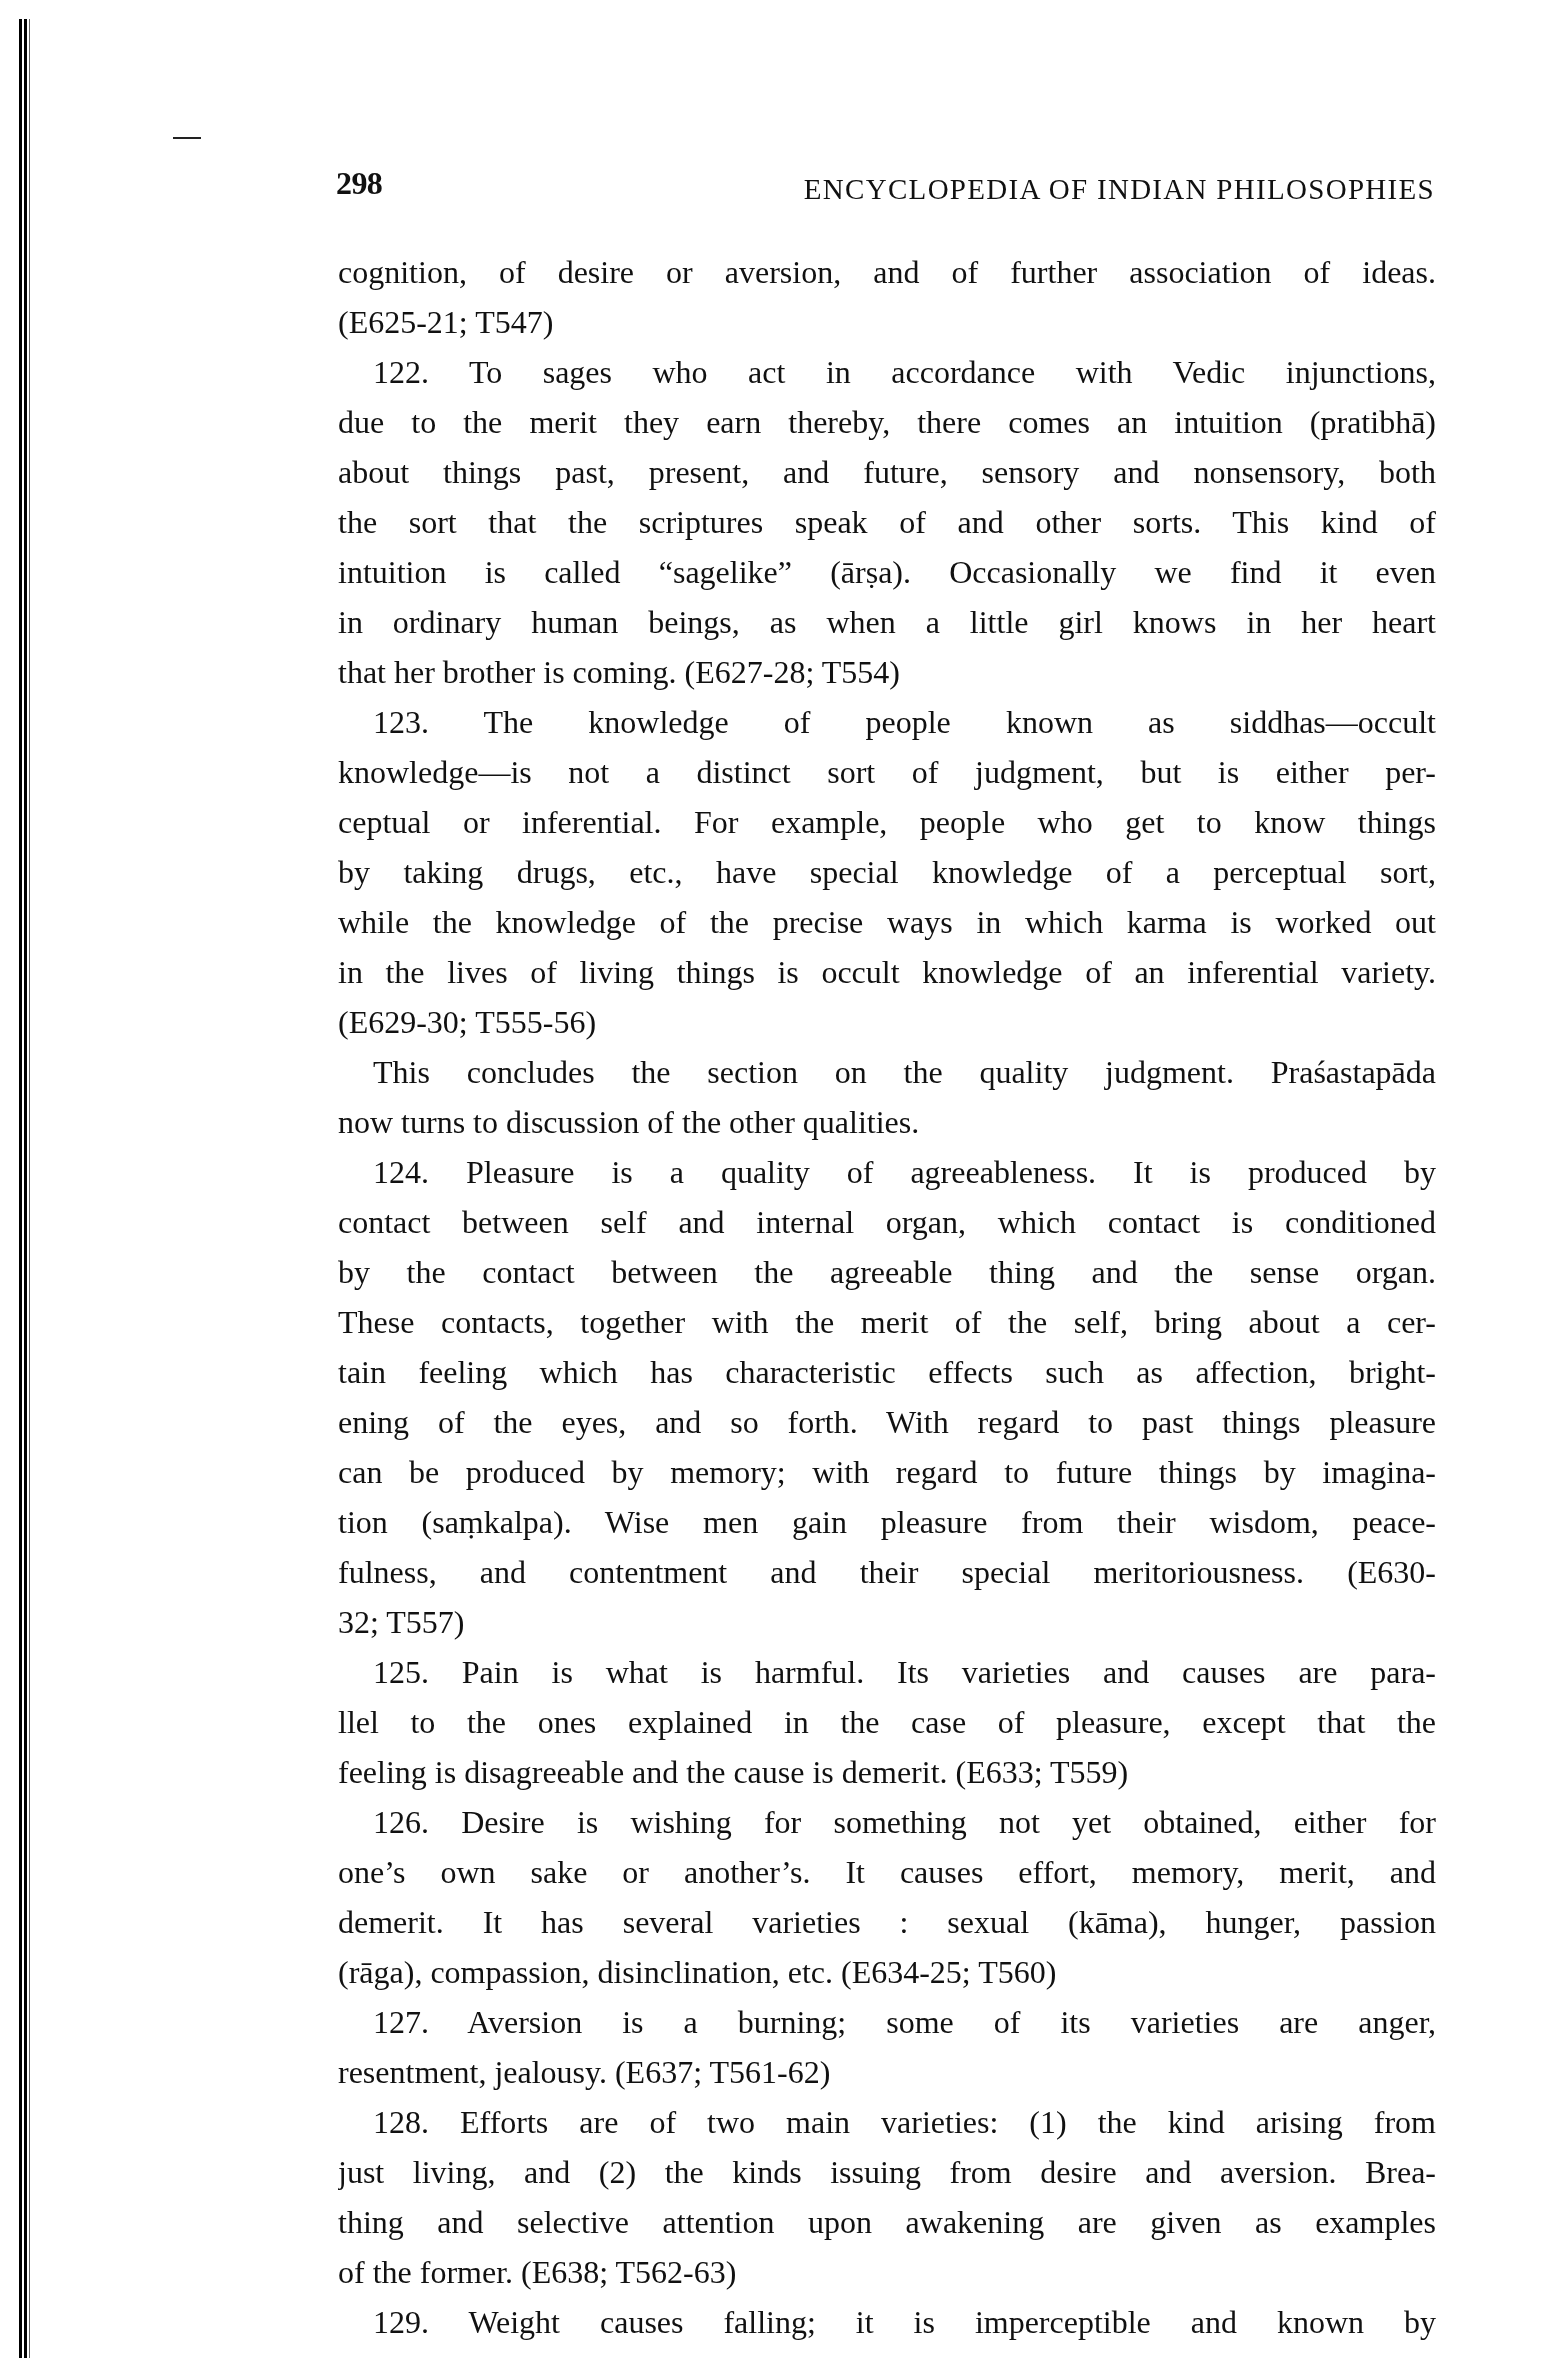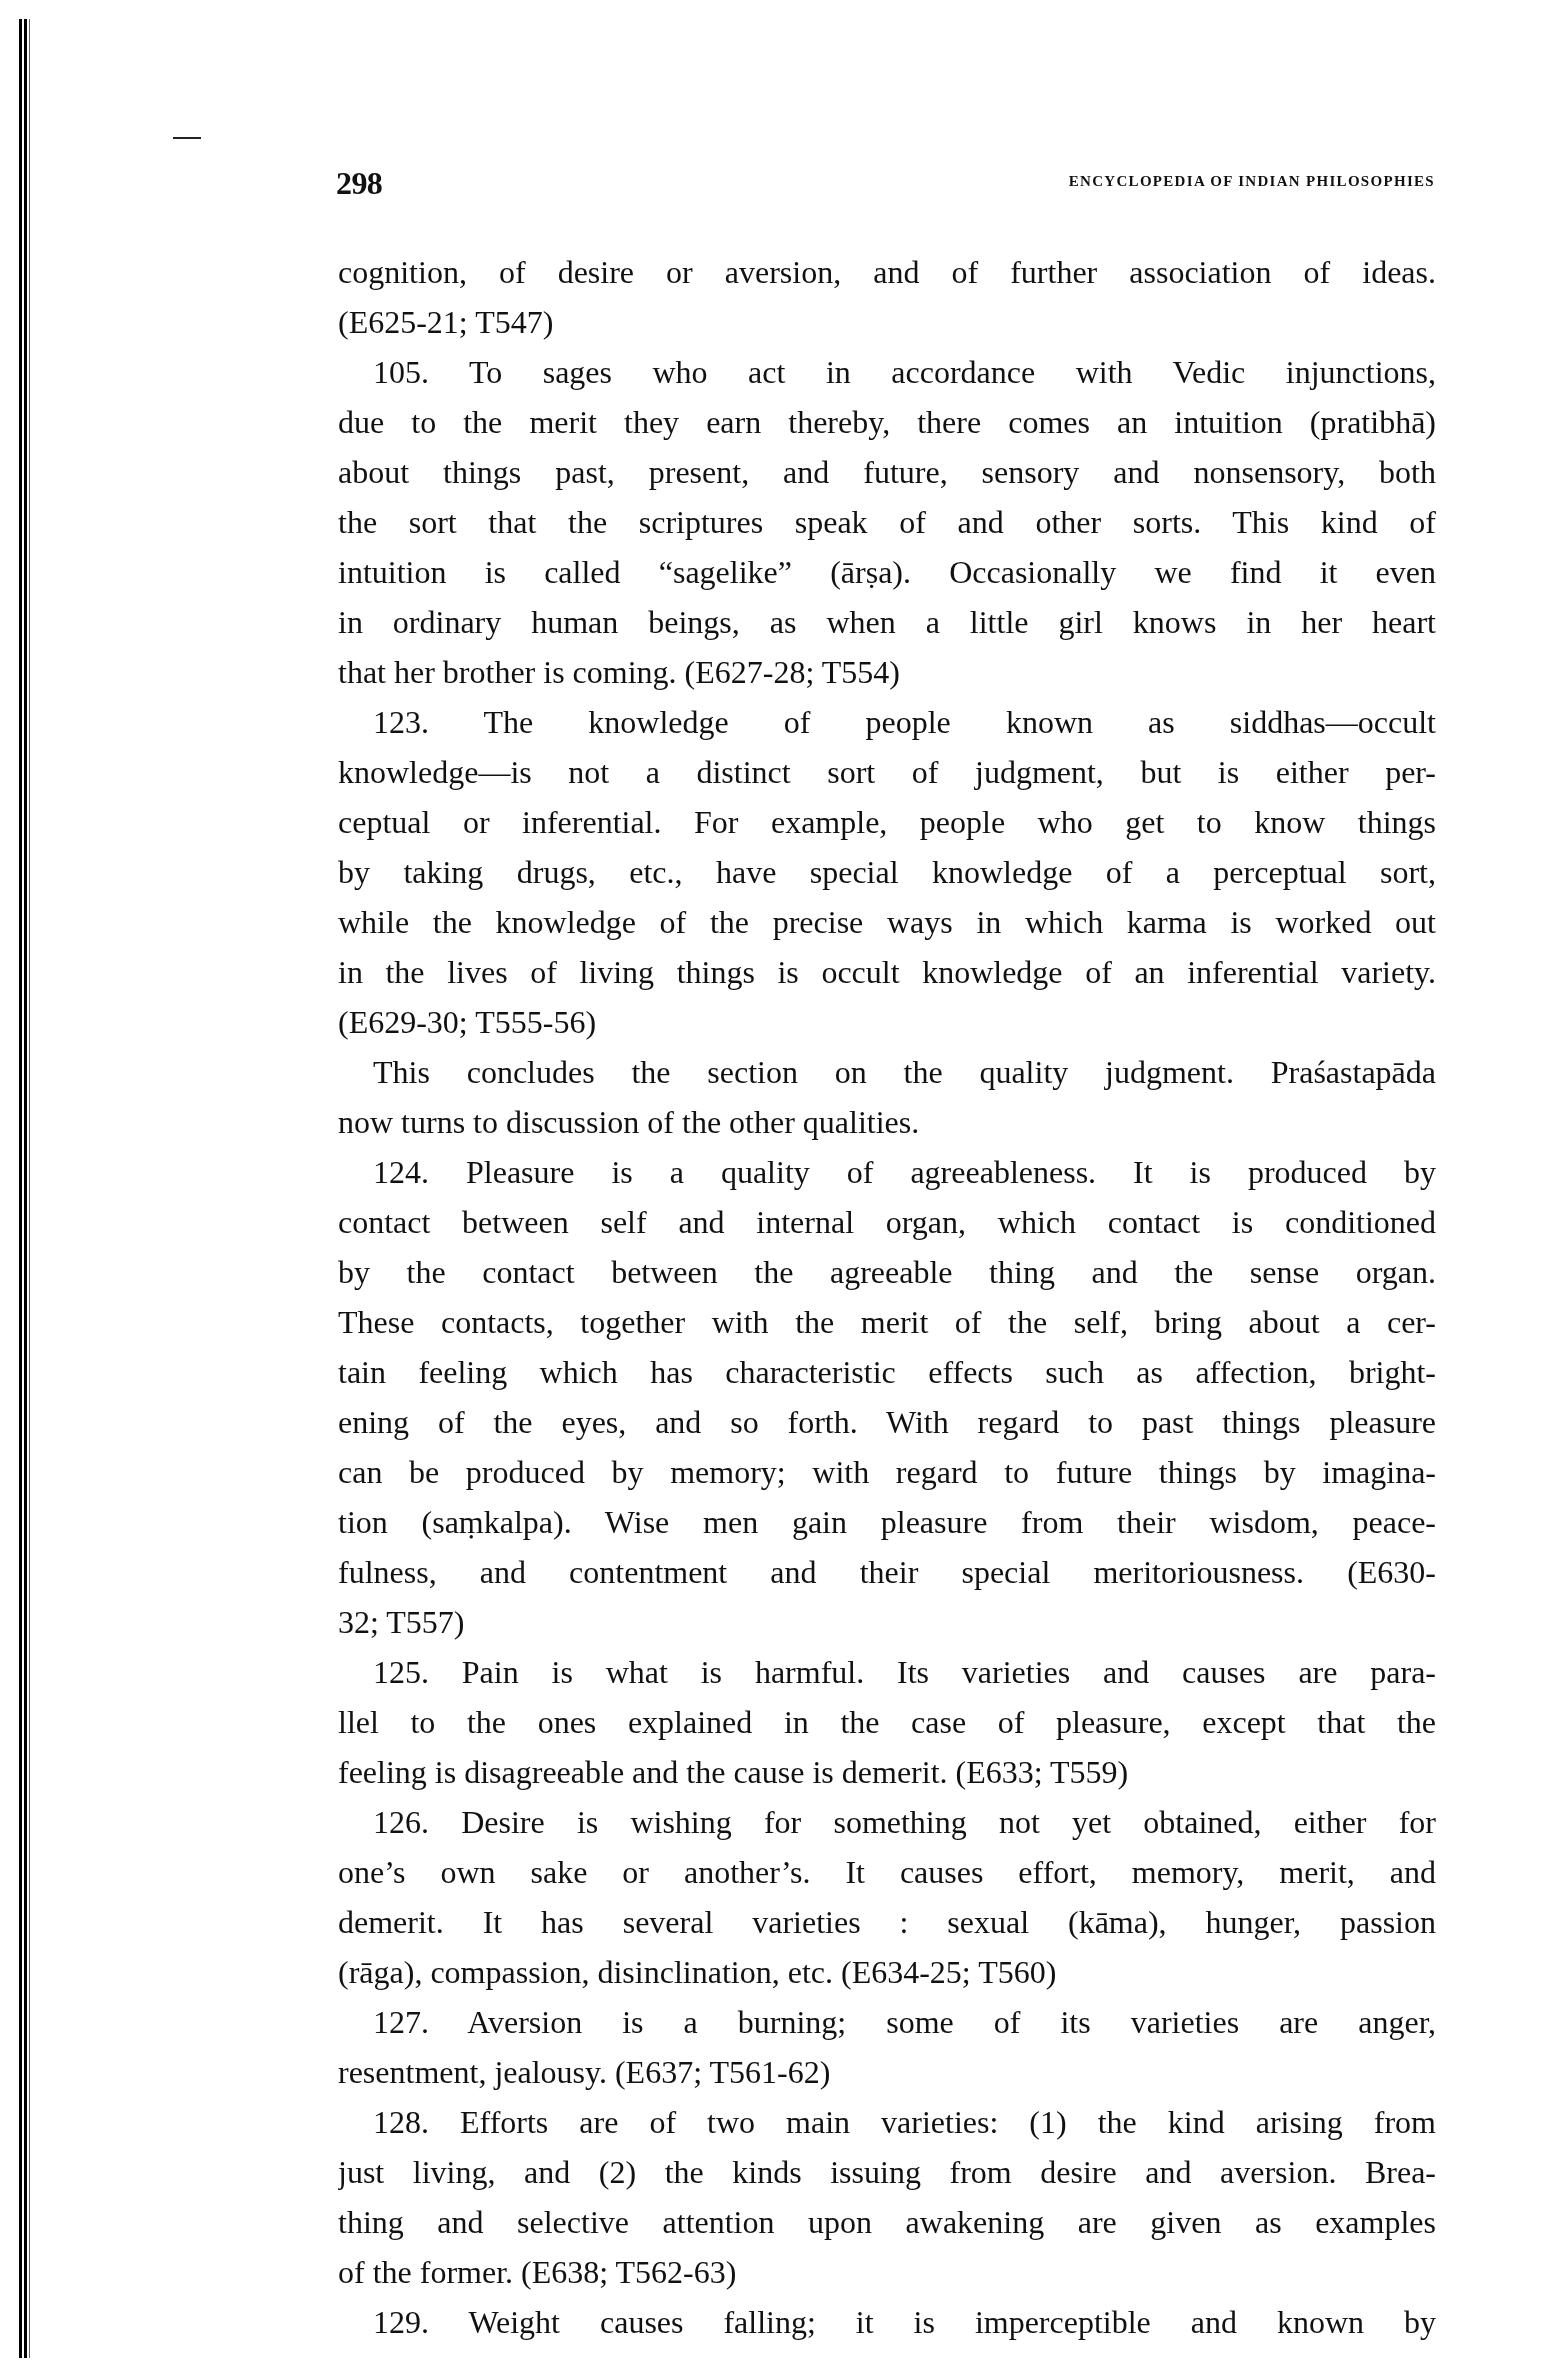--- a/index.html
+++ b/index.html
@@ -4,21 +4,21 @@
 <style>
   html, body { margin: 0; padding: 0; background: #ffffff; }
   body { width: 1562px; height: 2377px; position: relative; overflow: hidden; font-family: "DejaVu Serif", "Liberation Serif", serif; color: #111; }
   .binding { position: absolute; top: 19px; height: 2339px; background: #000; }
   .binding.b1 { left: 18.6px; width: 3.8px; }
   .binding.b2 { left: 24px; width: 3.2px; }
   .binding.b3 { left: 29px; width: 1.3px; opacity: 0.6; }
   .scan-mark { position: absolute; left: 173px; top: 137px; width: 28px; height: 1.9px; background: #222; }
   .header { position: absolute; top: 165px; left: 336px; width: 1099px; height: 45px; }
   .page-number { position: absolute; left: 0; top: 0; font-size: 32px; font-weight: bold; font-family: "Liberation Serif", serif; letter-spacing: -0.6px; }
-  .running-head { position: absolute; right: 0; top: 7.7px; font-size: 15px; font-family: "Liberation Serif", serif; letter-spacing: 1.3px; text-transform: uppercase; font-weight: bold; }
+  .running-head { position: absolute; right: 0; top: 7.7px; font-size: 29px; font-family: "Liberation Serif", serif; letter-spacing: 1.3px; text-transform: uppercase; }
   .body-text { position: absolute; left: 338px; top: 247px; width: 1098px; }
   .line { font-size: 32px; line-height: 50px; height: 50px; white-space: nowrap; font-family: "Liberation Serif", serif; text-align: justify; text-align-last: justify; overflow: hidden; }
   .line.last { text-align-last: left; }
   .line.indent { padding-left: 35px; }
 </style>
 </head>
 <body>
 
 <div class="binding b1"></div>
 <div class="binding b2"></div>
@@ -26,21 +26,21 @@
 <div class="scan-mark"></div>
 
 <div class="header">
   <span class="page-number">298</span>
   <span class="running-head">ENCYCLOPEDIA OF INDIAN PHILOSOPHIES</span>
 </div>
 
 <div class="body-text" id="body-text">
     <div class="line">cognition, of desire or aversion, and of further association of ideas.</div>
     <div class="line last">(E625-21; T547)</div>
-    <div class="line indent">105. To sages who act in accordance with Vedic injunctions,</div>
+    <div class="line indent">122. To sages who act in accordance with Vedic injunctions,</div>
     <div class="line">due to the merit they earn thereby, there comes an intuition (pratibhā)</div>
     <div class="line">about things past, present, and future, sensory and nonsensory, both</div>
     <div class="line">the sort that the scriptures speak of and other sorts. This kind of</div>
     <div class="line">intuition is called “sagelike” (ārṣa). Occasionally we find it even</div>
     <div class="line">in ordinary human beings, as when a little girl knows in her heart</div>
     <div class="line last">that her brother is coming. (E627-28; T554)</div>
     <div class="line indent">123. The knowledge of people known as siddhas—occult</div>
     <div class="line">knowledge—is not a distinct sort of judgment, but is either per-</div>
     <div class="line">ceptual or inferential. For example, people who get to know things</div>
     <div class="line">by taking drugs, etc., have special knowledge of a perceptual sort,</div>

